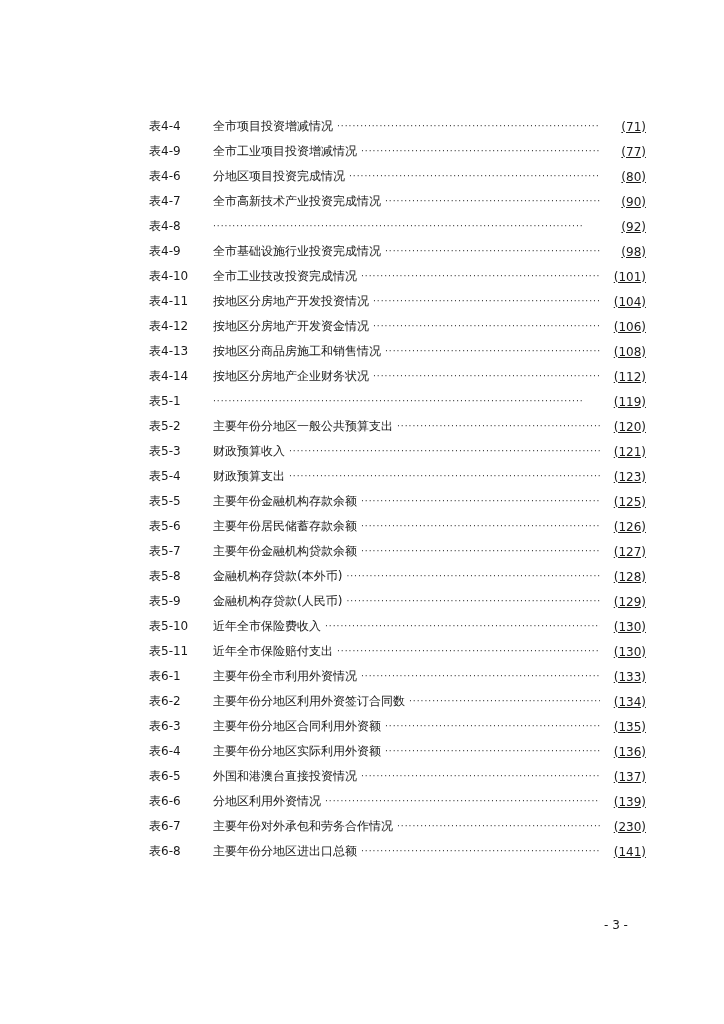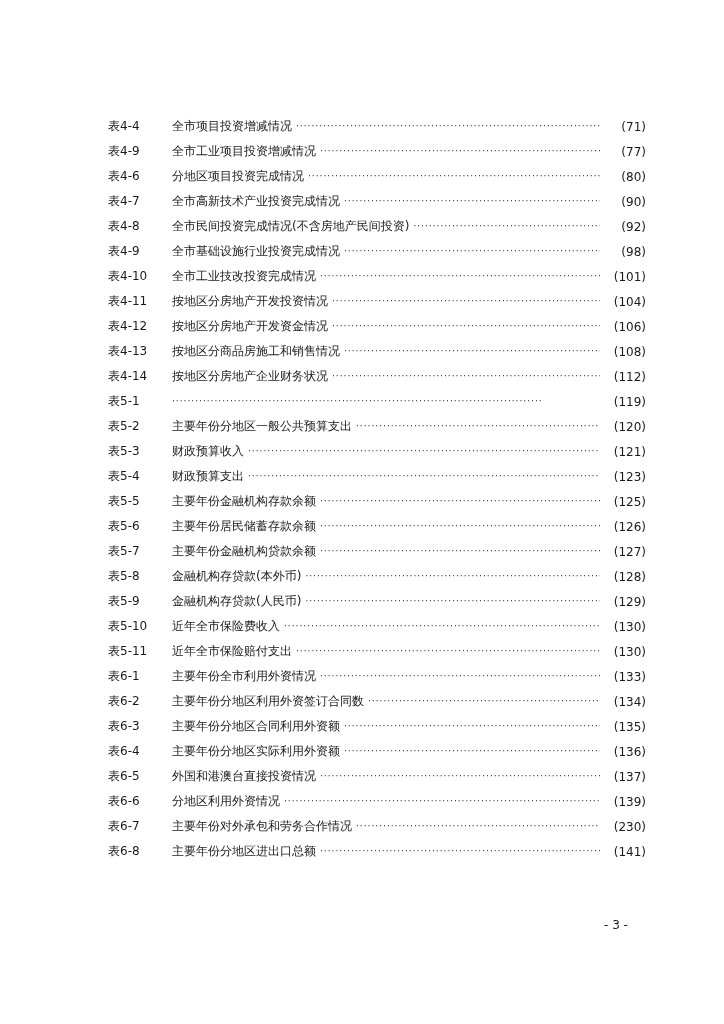--- a/index.html
+++ b/index.html
@@ -1,24 +1,24 @@
 <!DOCTYPE html>
 <html><head>
   <meta charset="utf-8">
   <style>
     html, body { margin: 0; padding: 0; background: #ffffff; }
     body { width: 724px; height: 1024px; position: relative; overflow: hidden;
            font-family: "DejaVu Sans", "Liberation Sans", sans-serif; color: #1a1a1a; }
     .toc { position: absolute; left: 108px; top: 114px; width: 538px; }
-    .row { position: relative; height: 25px; display: flex; align-items: center; font-size: 12px; }
+    .row { position: relative; height: 25px; display: flex; align-items: center; font-size: 12px; margin-left: 41px; }
     .num { width: 64px; flex: 0 0 64px; white-space: nowrap; }
     .title { white-space: nowrap; flex: 0 0 auto; padding-right: 4px; }
     .dots { flex: 1 1 auto; overflow: hidden; white-space: nowrap; color: #333;
             letter-spacing: 1px; font-size: 9px; line-height: 25px; }
-    .page { flex: 0 0 40px; text-align: right; white-space: nowrap; padding-left: 6px; }
+    .page { flex: 0 0 40px; text-align: right; white-space: nowrap; padding-left: 6px; text-decoration: underline; }
     .section { height: 25px; display: flex; align-items: center; font-size: 12px; font-weight: bold; }
     .footer { position: absolute; left: 604px; top: 918px; font-size: 12px; white-space: pre; }
   </style>
 </head>
 <body>
 
 <div class="toc" id="toc">
     <div class="row">
       <span class="num">表4-4</span>
       <span class="title">全市项目投资增减情况</span>
@@ -38,21 +38,20 @@
       <span class="page">(80)</span>
     </div>
     <div class="row">
       <span class="num">表4-7</span>
       <span class="title">全市高新技术产业投资完成情况</span>
       <span class="dots">································································································</span>
       <span class="page">(90)</span>
     </div>
     <div class="row">
       <span class="num">表4-8</span>
-      <span class="title">全市民间投资完成情况(不含房地产民间投资)</span>
       <span class="dots">································································································</span>
       <span class="page">(92)</span>
     </div>
     <div class="row">
       <span class="num">表4-9</span>
       <span class="title">全市基础设施行业投资完成情况</span>
       <span class="dots">································································································</span>
       <span class="page">(98)</span>
     </div>
     <div class="row">

